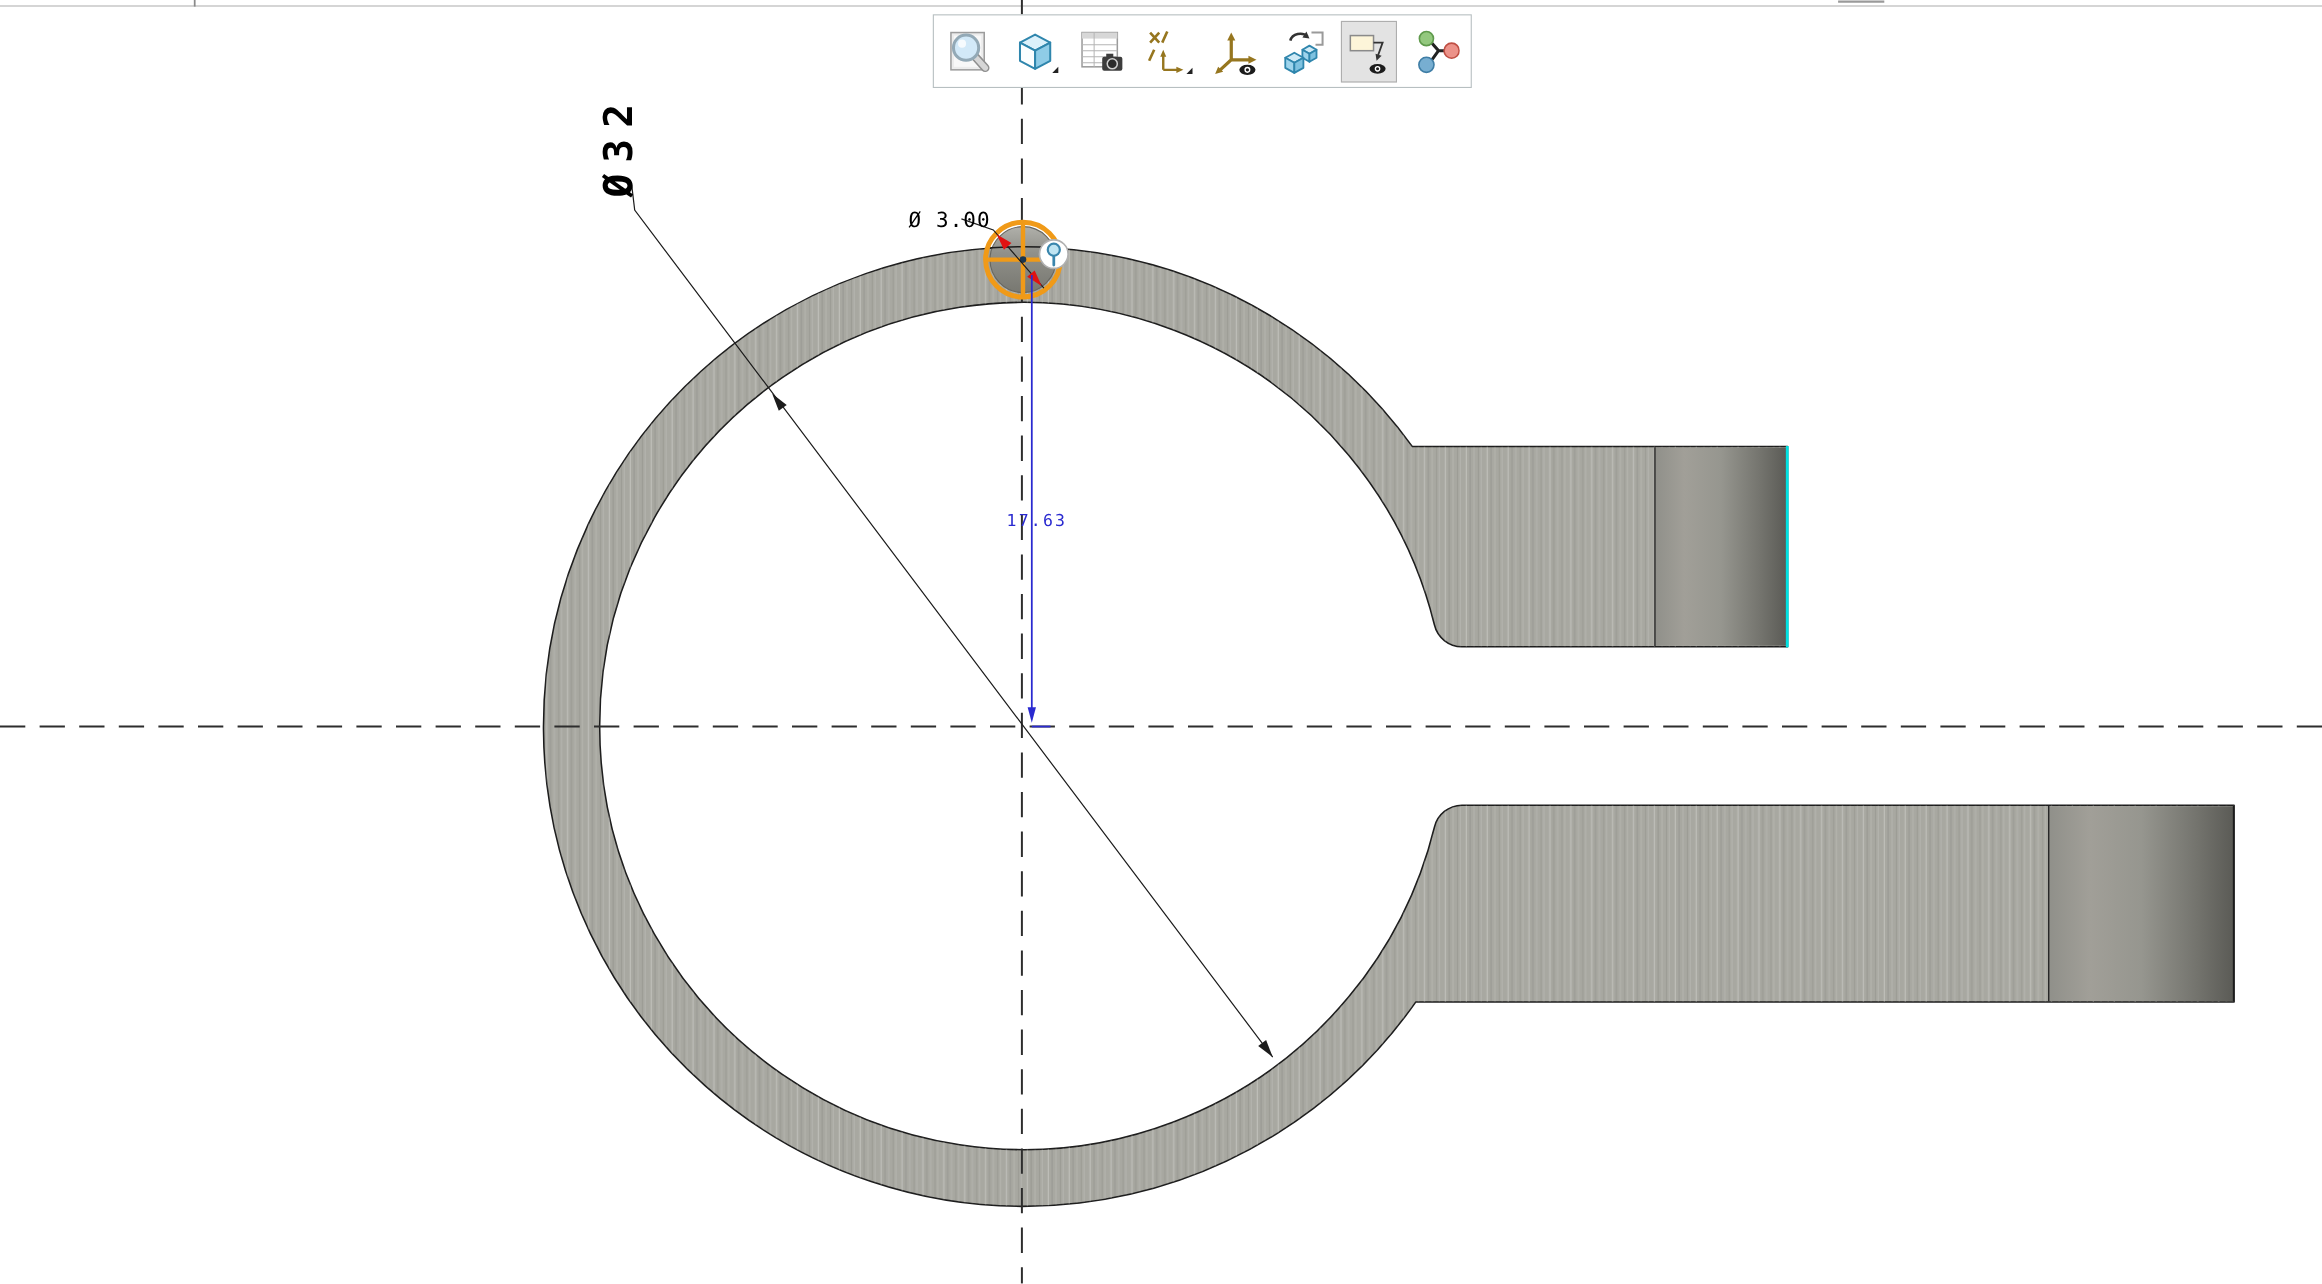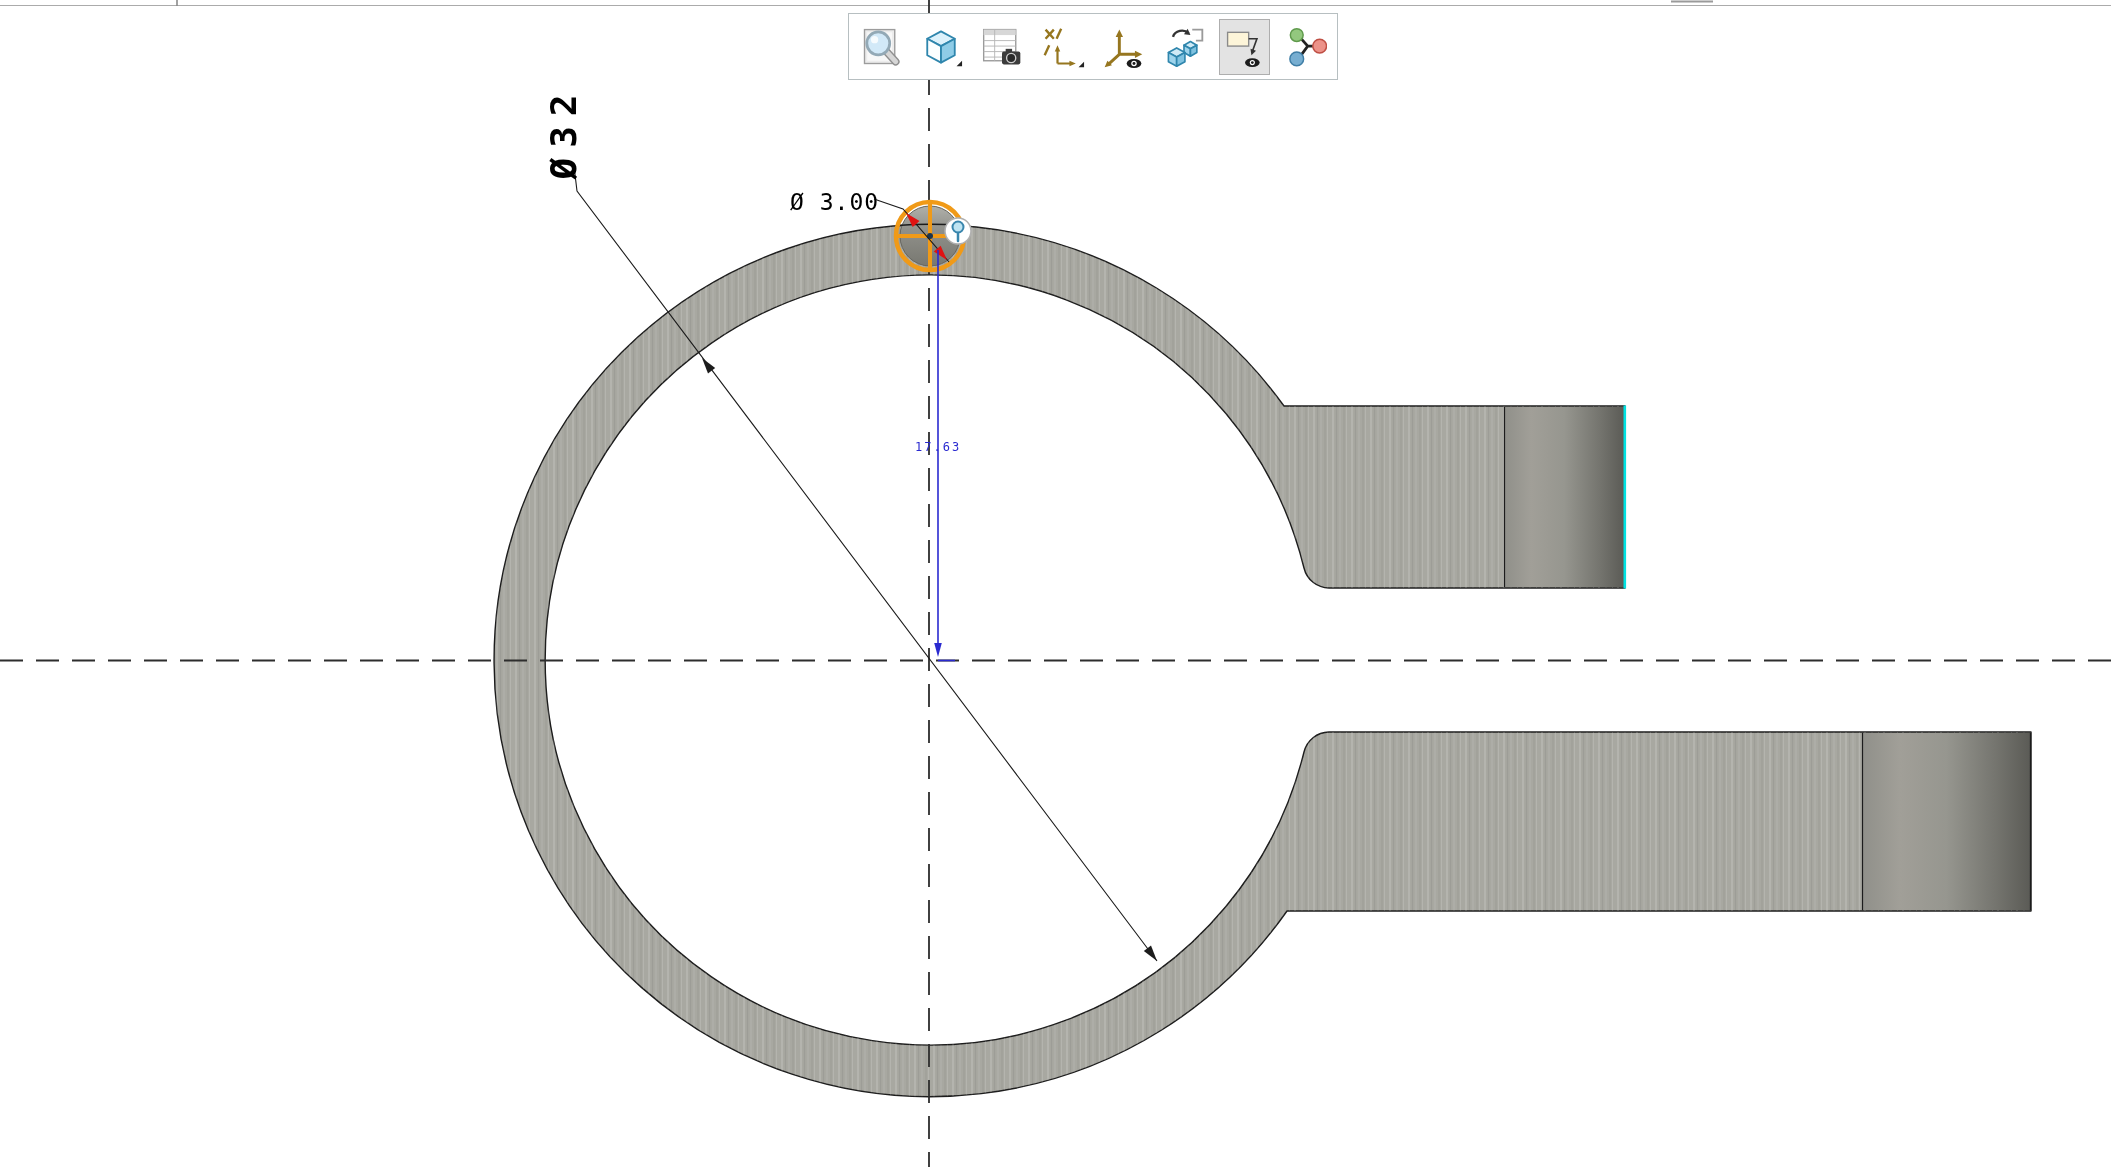--- a/index.html
+++ b/index.html
@@ -4,22 +4,22 @@
 <style>
   html,body{margin:0;padding:0;background:#ffffff;width:2111px;height:1167px;overflow:hidden;
     font-family:"DejaVu Sans Mono", monospace;}
   .stage{position:relative;width:2111px;height:1167px;background:#ffffff;}
   .stage > svg.canvas{position:absolute;left:0;top:0;}
 
   
   .dim{position:absolute;color:#000;white-space:pre;cursor:default;}
   .dim-inner{left:516px;top:111px;width:96px;height:42px;line-height:42px;text-align:center;
     font-size:36px;font-weight:bold;letter-spacing:10px;transform:rotate(-90deg);}
-  .dim-hole{left:790px;top:189px;font-size:23px;letter-spacing:1px;}
-  .dim-offset{left:915px;top:440px;font-size:12px;letter-spacing:2px;color:#2a2ad0;}
+  .dim-hole{left:826px;top:189px;font-size:19px;letter-spacing:1px;}
+  .dim-offset{left:915px;top:464px;font-size:15px;letter-spacing:2px;color:#2a2ad0;}
 
   
   .toolbar{position:absolute;left:848px;top:13px;width:490px;height:67px;background:#ffffff;
     border:1px solid #b7bfc1;display:flex;align-items:center;gap:9px;padding:0 6px;box-sizing:border-box;}
   .tbtn{width:52px;height:56px;display:flex;align-items:center;justify-content:center;
     border:1px solid transparent;box-sizing:border-box;background:transparent;}
   .tbtn.active{background:#e3e3e3;border:1px solid #aeaeae;}
   .tbtn svg{display:block;}
 </style>
 </head>

